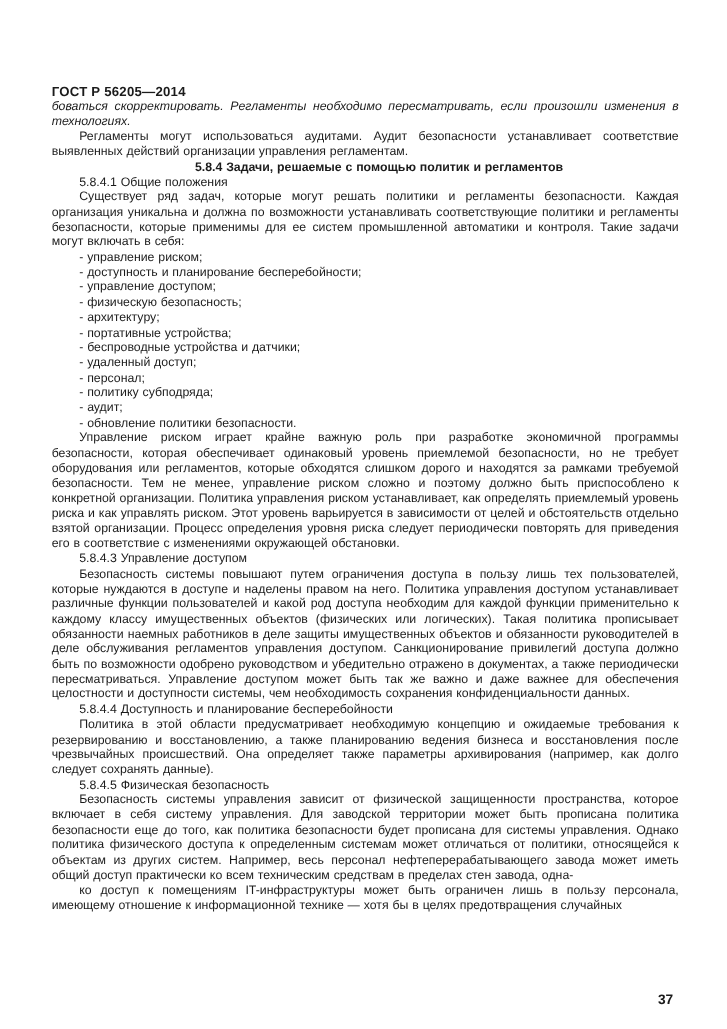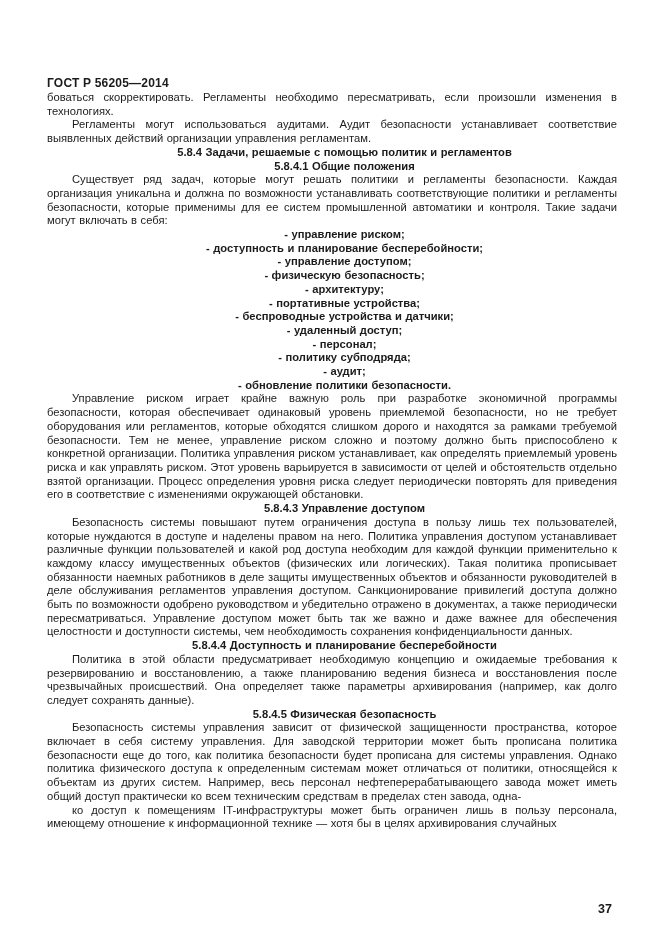--- a/index.html
+++ b/index.html
@@ -36,29 +36,29 @@
     text-align: justify;
   }
   .content p {
     margin: 0;
     padding: 0;
     text-indent: 25px;
     word-spacing: 0.4px;
   }
   .content p.no-indent {
     text-indent: 0;
+    font-style: italic;
   }
   .content p.heading {
     font-weight: bold;
     text-align: center;
   }
   .content p.list-item,
   .content p.subheading {
-    text-align: center;
-    font-weight: bold;
+    text-align: left;
   }
   .page-number {
     position: absolute;
     top: 855px;
     left: 47px;
     right: 49px;
     text-align: right;
     font-weight: bold;
     font-size: 12.5px;
     margin-top: 47px;
@@ -89,18 +89,18 @@
     <p class="list-item">- политику субподряда;</p>
     <p class="list-item">- аудит;</p>
     <p class="list-item">- обновление политики безопасности.</p>
     <p>Управление риском играет крайне важную роль при разработке экономичной программы безопасности, которая обеспечивает одинаковый уровень приемлемой безопасности, но не требует оборудования или регламентов, которые обходятся слишком дорого и находятся за рамками требуемой безопасности. Тем не менее, управление риском сложно и поэтому должно быть приспособлено к конкретной организации. Политика управления риском устанавливает, как определять приемлемый уровень риска и как управлять риском. Этот уровень варьируется в зависимости от целей и обстоятельств отдельно взятой организации. Процесс определения уровня риска следует периодически повторять для приведения его в соответствие с изменениями окружающей обстановки.</p>
     <p class="subheading">5.8.4.3 Управление доступом</p>
     <p>Безопасность системы повышают путем ограничения доступа в пользу лишь тех пользователей, которые нуждаются в доступе и наделены правом на него. Политика управления доступом устанавливает различные функции пользователей и какой род доступа необходим для каждой функции применительно к каждому классу имущественных объектов (физических или логических). Такая политика прописывает обязанности наемных работников в деле защиты имущественных объектов и обязанности руководителей в деле обслуживания регламентов управления доступом. Санкционирование привилегий доступа должно быть по возможности одобрено руководством и убедительно отражено в документах, а также периодически пересматриваться. Управление доступом может быть так же важно и даже важнее для обеспечения целостности и доступности системы, чем необходимость сохранения конфиденциальности данных.</p>
     <p class="subheading">5.8.4.4 Доступность и планирование бесперебойности</p>
     <p>Политика в этой области предусматривает необходимую концепцию и ожидаемые требования к резервированию и восстановлению, а также планированию ведения бизнеса и восстановления после чрезвычайных происшествий. Она определяет также параметры архивирования (например, как долго следует сохранять данные).</p>
     <p class="subheading">5.8.4.5 Физическая безопасность</p>
     <p>Безопасность системы управления зависит от физической защищенности пространства, которое включает в себя систему управления. Для заводской территории может быть прописана политика безопасности еще до того, как политика безопасности будет прописана для системы управления. Однако политика физического доступа к определенным системам может отличаться от политики, относящейся к объектам из других систем. Например, весь персонал нефтеперерабатывающего завода может иметь общий доступ практически ко всем техническим средствам в пределах стен завода, одна-</p>
-    <p>ко доступ к помещениям IT-инфраструктуры может быть ограничен лишь в пользу персонала, имеющему отношение к информационной технике — хотя бы в целях архивирования случайных</p>
+    <p>ко доступ к помещениям IT-инфраструктуры может быть ограничен лишь в пользу персонала, имеющему отношение к информационной технике — хотя бы в целях предотвращения случайных</p>
   </main>
 
   <div class="page-number">37</div>
 
 </div>
 
 </body></html>

